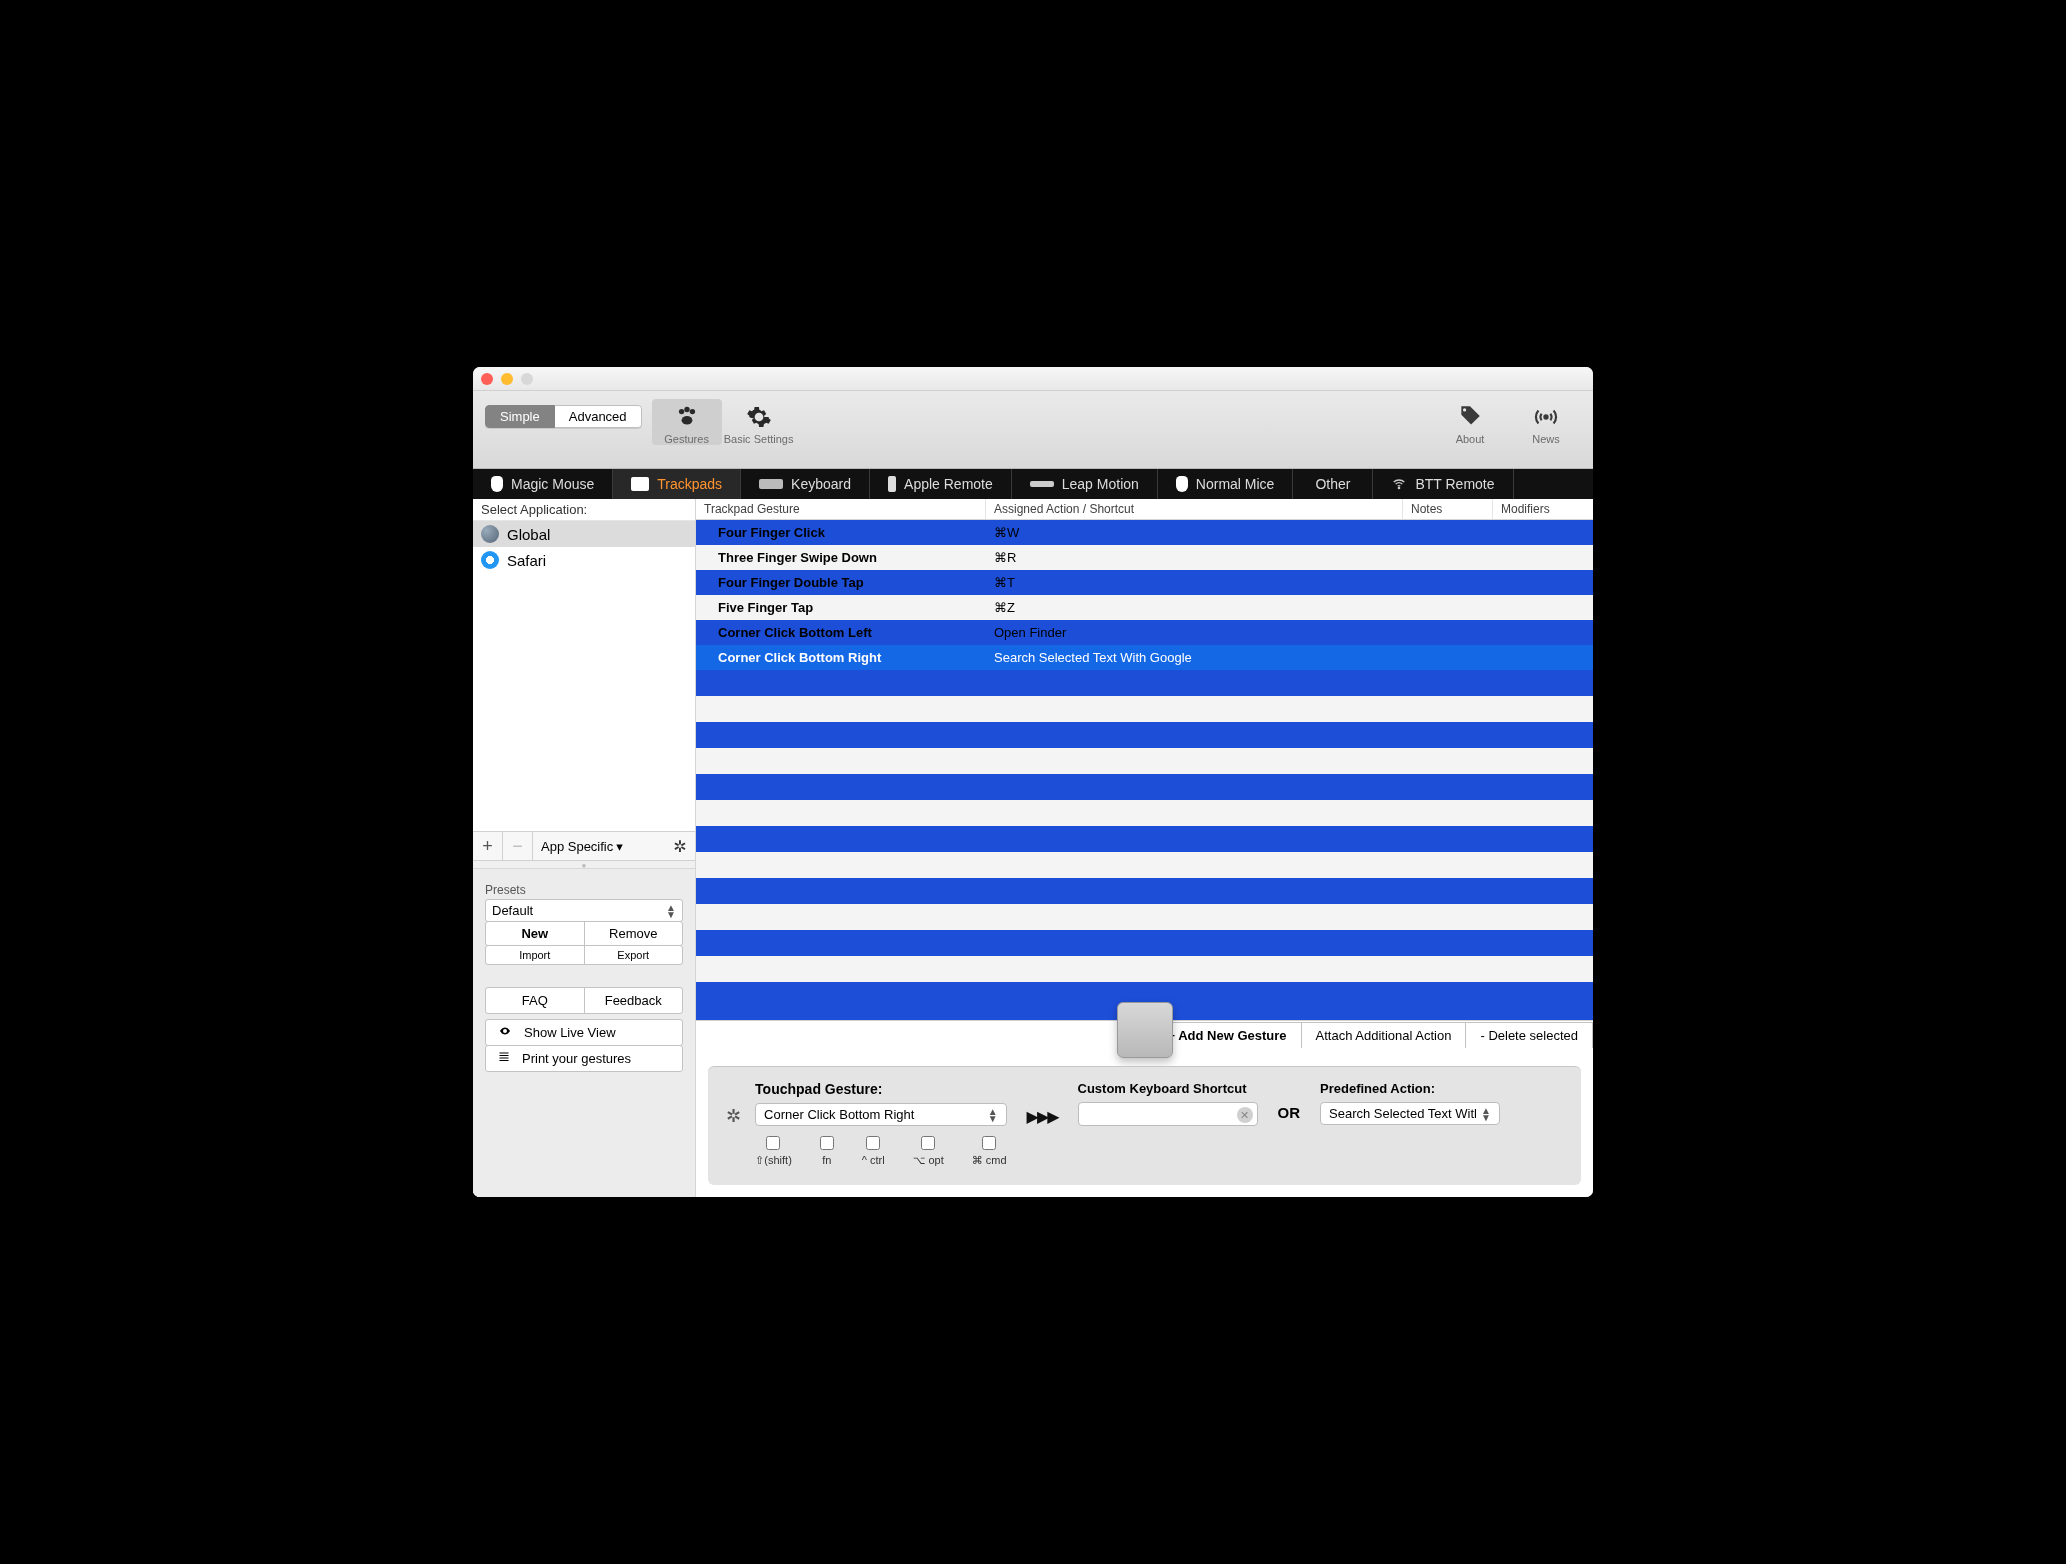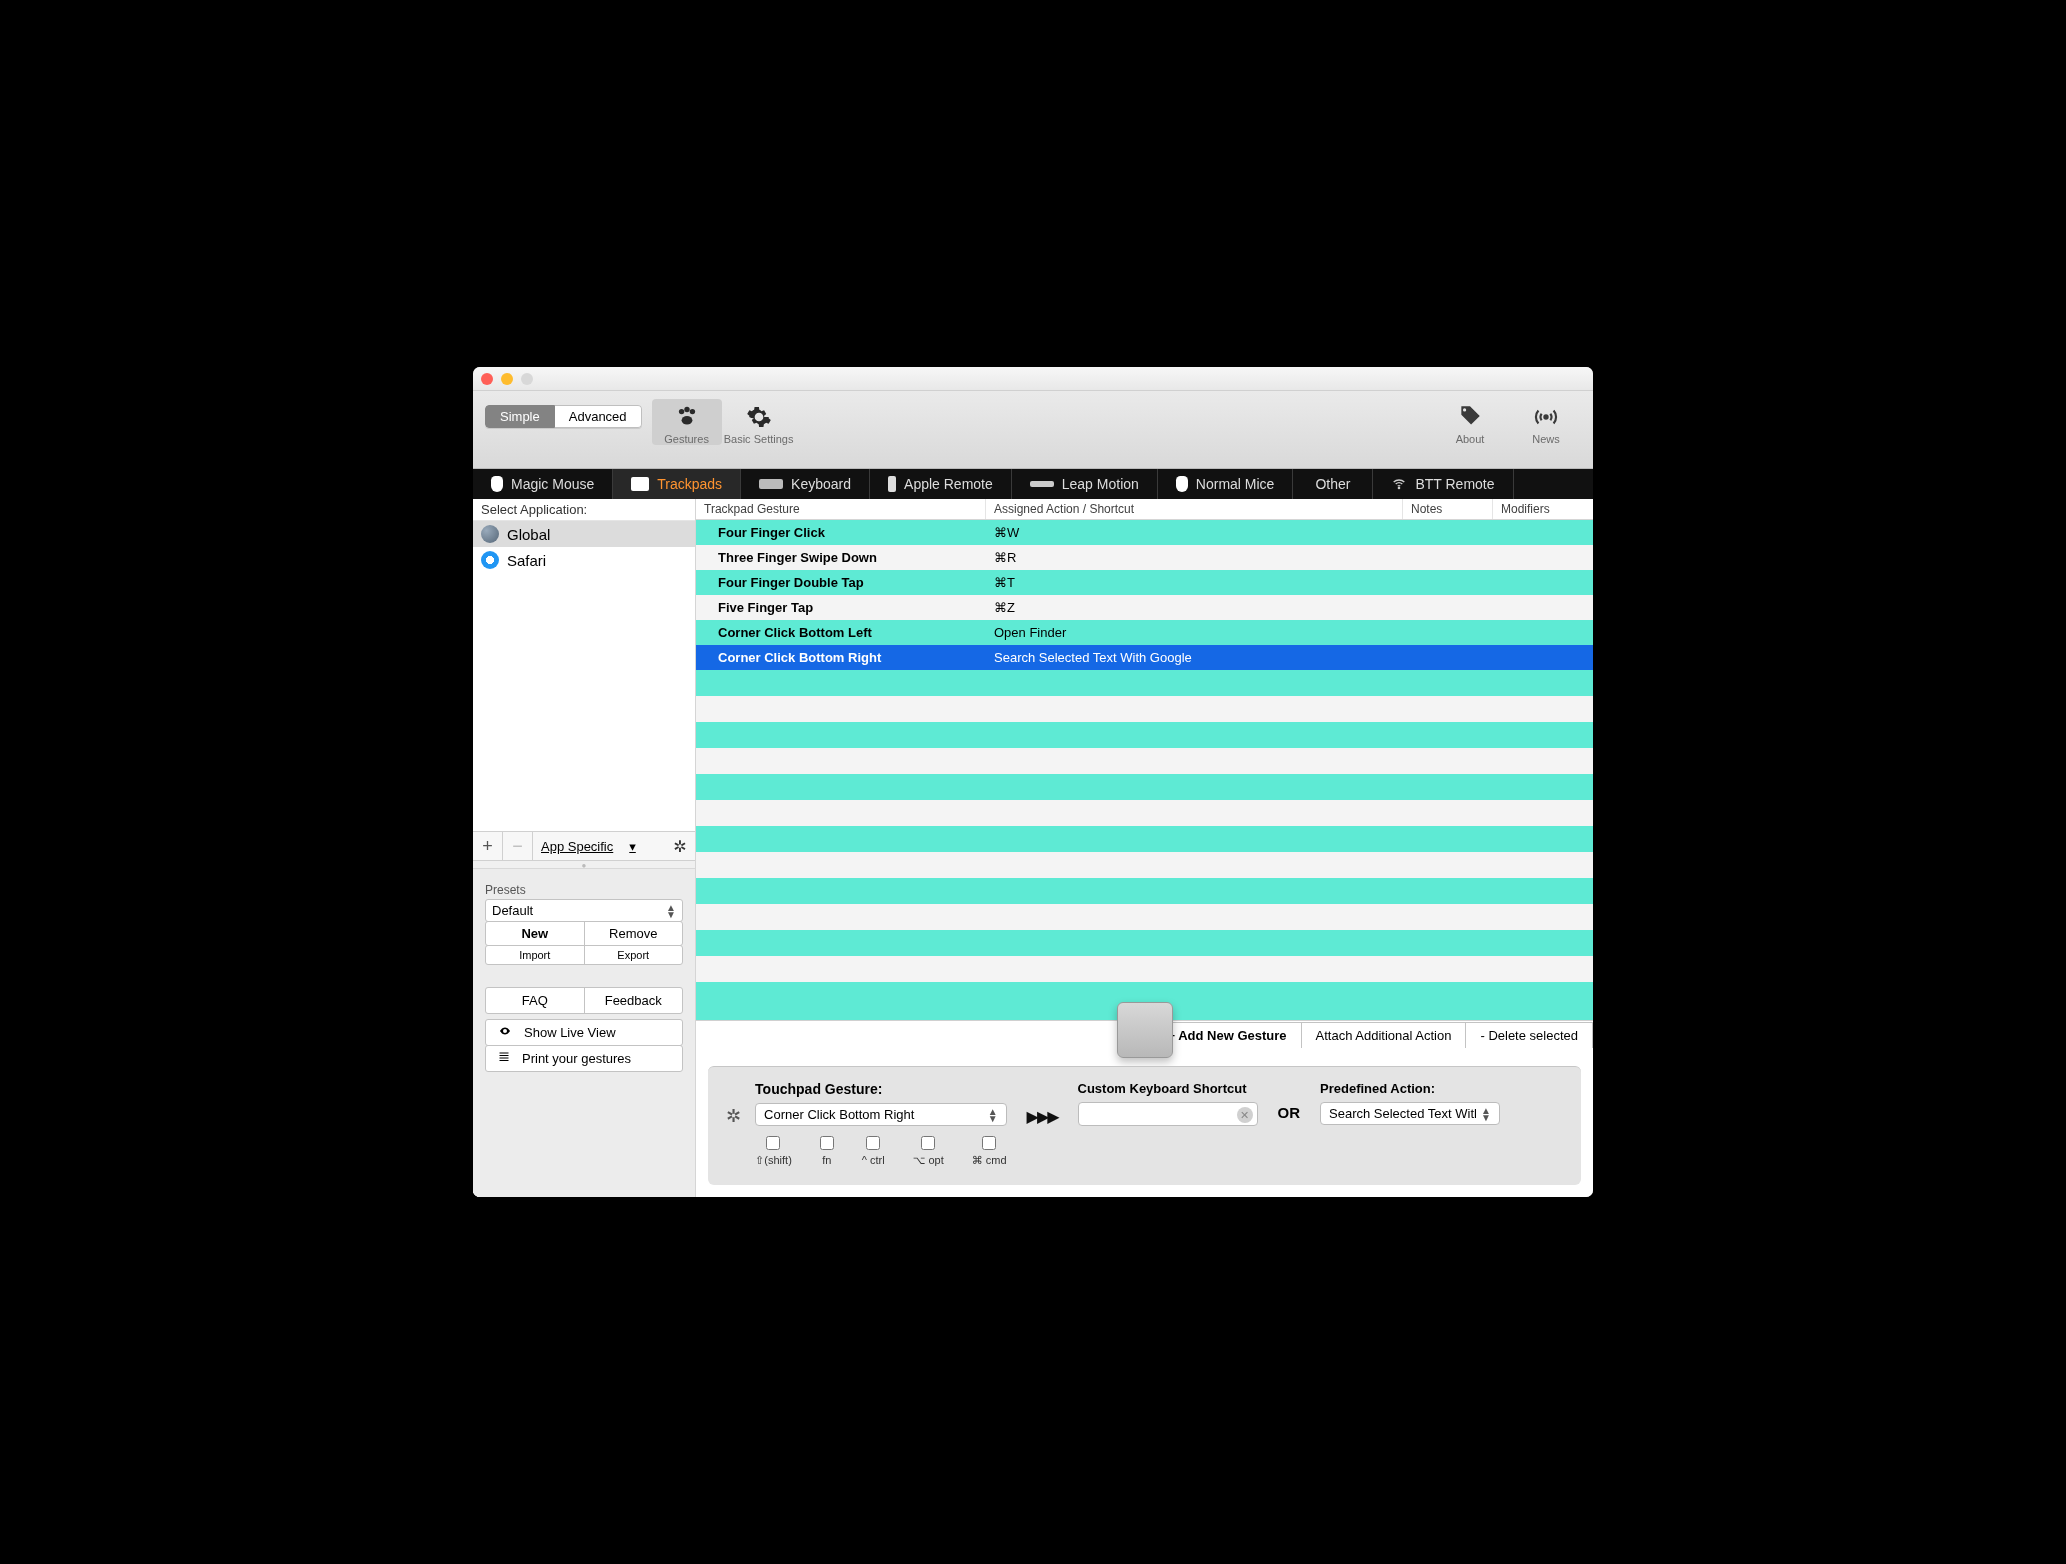--- a/index.html
+++ b/index.html
@@ -33,42 +33,42 @@
 .sidebar { width: 223px; border-right: 1px solid #d5d5d5; display: flex; flex-direction: column; background: #fff; }
 .sb-header { padding: 3px 8px; font-size: 13px; color: #333; background: #fff; border-bottom: 1px solid #e5e5e5; }
 .app-list { flex: 0 0 auto; height: 310px; overflow: auto; }
 .app-item { display: flex; align-items: center; gap: 8px; padding: 4px 8px; font-size: 15px; font-weight: 400; cursor: pointer; }
 .app-item.selected { background: #dcdcdc; }
 .app-item .icon { width: 18px; height: 18px; border-radius: 50%; }
 .globe-icon { background: radial-gradient(circle at 30% 30%, #9ab, #567); }
 .safari-icon { background: radial-gradient(circle at 50% 50%, #fff 0 30%, #2196f3 31% 100%); position: relative; }
 .sb-toolbar { height: 30px; border-top: 1px solid #d0d0d0; border-bottom: 1px solid #d0d0d0; display: flex; align-items: center; background: #f7f7f7; }
 .sb-tb-btn { width: 30px; height: 30px; display: flex; align-items: center; justify-content: center; border-right: 1px solid #d0d0d0; font-size: 18px; color: #555; cursor: pointer; }
-.sb-tb-dropdown { flex: 1; padding: 0 8px; font-size: 13px; display: flex; align-items: center; gap: 16px; cursor: pointer; text-decoration: underline; }
+.sb-tb-dropdown { flex: 1; padding: 0 8px; font-size: 13px; display: flex; align-items: center; gap: 3px; cursor: pointer; }
 .sb-tb-gear { width: 30px; text-align: center; font-size: 16px; color: #333; cursor: pointer; }
 .sb-grip { height: 8px; background: #f0f0f0; border-bottom: 1px solid #d8d8d8; text-align: center; font-size: 8px; color: #bbb; }
 .sb-bottom { flex: 1; padding: 14px 12px; display: flex; flex-direction: column; gap: 6px; font-size: 13px; background: #ececec; }
 .presets-box .label { font-size: 12px; color: #555; margin-bottom: 2px; }
 .select-like { background: #fff; border: 1px solid #c3c3c3; border-radius: 3px; padding: 3px 6px; display: flex; justify-content: space-between; align-items: center; font-size: 13px; cursor: pointer; }
 .btn-row { display: flex; border: 1px solid #c3c3c3; border-radius: 3px; overflow: hidden; background: #fff; }
 .btn-row > div { flex: 1; text-align: center; padding: 4px 0; font-size: 13px; cursor: pointer; }
 .btn-row > div + div { border-left: 1px solid #c3c3c3; }
 .btn-row.small > div { font-size: 11px; padding: 3px 0; }
 .link-row { display: flex; border: 1px solid #c3c3c3; border-radius: 3px; overflow: hidden; background: #fff; }
 .link-row > div { flex: 1; text-align: center; padding: 5px 0; font-size: 13px; cursor: pointer; }
 .link-row > div + div { border-left: 1px solid #c3c3c3; }
 .icon-row { display: flex; align-items: center; gap: 10px; border: 1px solid #c3c3c3; border-radius: 3px; background: #fff; padding: 5px 10px; font-size: 13px; cursor: pointer; }
 .main { flex: 1; display: flex; flex-direction: column; }
 .table-head { display: flex; font-size: 12px; color: #404040; border-bottom: 1px solid #d5d5d5; background: #fff; }
 .th { padding: 3px 8px; border-right: 1px solid #e5e5e5; }
 .th1 { width: 290px; }
 .th2 { flex: 1; }
 .th3 { width: 90px; }
 .th4 { width: 100px; border-right: none; }
-.table-body { flex: 1; overflow: auto; background: #5eead4; }
+.table-body { flex: 1; overflow: auto; background: #1d4ed8; }
 .row { display: flex; font-size: 13px; }
 .row > div { padding: 5px 8px; }
 .row .c1 { width: 290px; padding-left: 22px; font-weight: 700; }
 .row .c2 { flex: 1; font-weight: 500; }
 .row .c3 { width: 90px; }
 .row .c4 { width: 100px; }
 .row:nth-child(even) { background: #f4f4f4; }
 .row.selected { background: #1568e5; color: #fff; }
 .row.selected .c1 { font-weight: 700; }
 .empty-row { height: 26px; }

